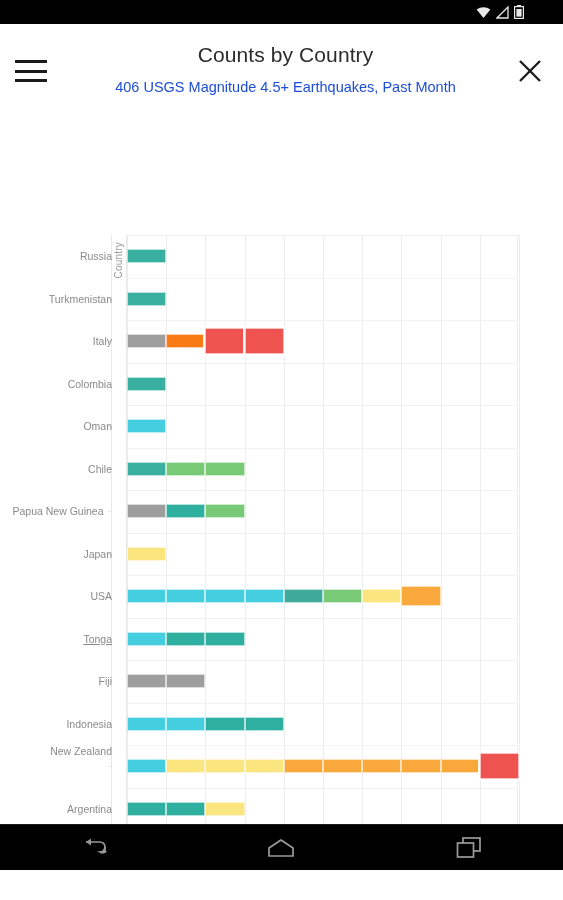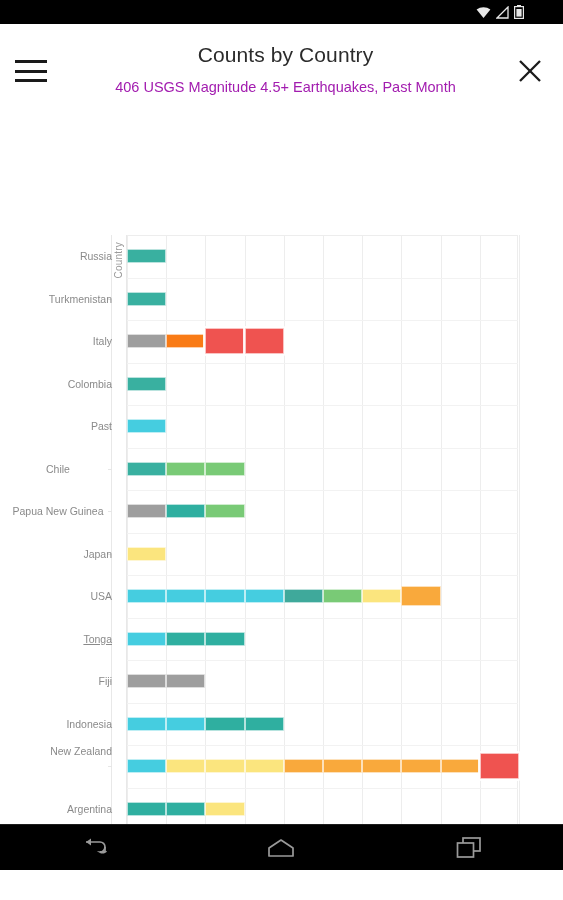--- a/index.html
+++ b/index.html
@@ -44,21 +44,21 @@
   #close-button svg { display: block; }
   #title-block {
     position: absolute; left: 0; right: 0; top: 16px;
     text-align: center; pointer-events: none; padding-left: 8px;
   }
   #page-title {
     font-size: 21px; color: #2b2b2b; font-weight: normal;
     line-height: 30px; letter-spacing: 0.1px;
   }
   #page-subtitle {
-    font-size: 14.5px; color: #a21caf; font-weight: normal;
+    font-size: 14.5px; color: #1d4ed8; font-weight: normal;
     line-height: 26px; margin-top: 4px;
   }
 
   
   #chart-area {
     position: relative;
     width: 471px;
     height: 766px;
     background: #ffffff;
   }
@@ -213,23 +213,23 @@
   <div id="ylabels-wrap">
       <div class="ytick" style="top: 21.25px;"></div>
       <div class="ylabel" style="top: 15.25px;">Russia</div>
       <div class="ytick" style="top: 63.75px;"></div>
       <div class="ylabel" style="top: 57.75px;">Turkmenistan</div>
       <div class="ytick" style="top: 106.25px;"></div>
       <div class="ylabel" style="top: 100.25px;">Italy</div>
       <div class="ytick" style="top: 148.75px;"></div>
       <div class="ylabel" style="top: 142.75px;">Colombia</div>
       <div class="ytick" style="top: 191.25px;"></div>
-      <div class="ylabel" style="top: 185.25px;">Past</div>
+      <div class="ylabel" style="top: 185.25px;">Oman</div>
       <div class="ytick" style="top: 233.75px;"></div>
-      <div class="ylabel" style="top: 227.75px; text-align: center;">Chile</div>
+      <div class="ylabel" style="top: 227.75px;">Chile</div>
       <div class="ytick" style="top: 276.25px;"></div>
       <div class="ylabel" style="top: 270.25px; text-align: center;">Papua New Guinea</div>
       <div class="ytick" style="top: 318.75px;"></div>
       <div class="ylabel" style="top: 312.75px;">Japan</div>
       <div class="ytick" style="top: 361.25px;"></div>
       <div class="ylabel" style="top: 355.25px;">USA</div>
       <div class="ytick" style="top: 403.75px;"></div>
       <div class="ylabel" style="top: 397.75px; text-decoration: underline;">Tonga</div>
       <div class="ytick" style="top: 446.25px;"></div>
       <div class="ylabel" style="top: 440.25px;">Fiji</div>

